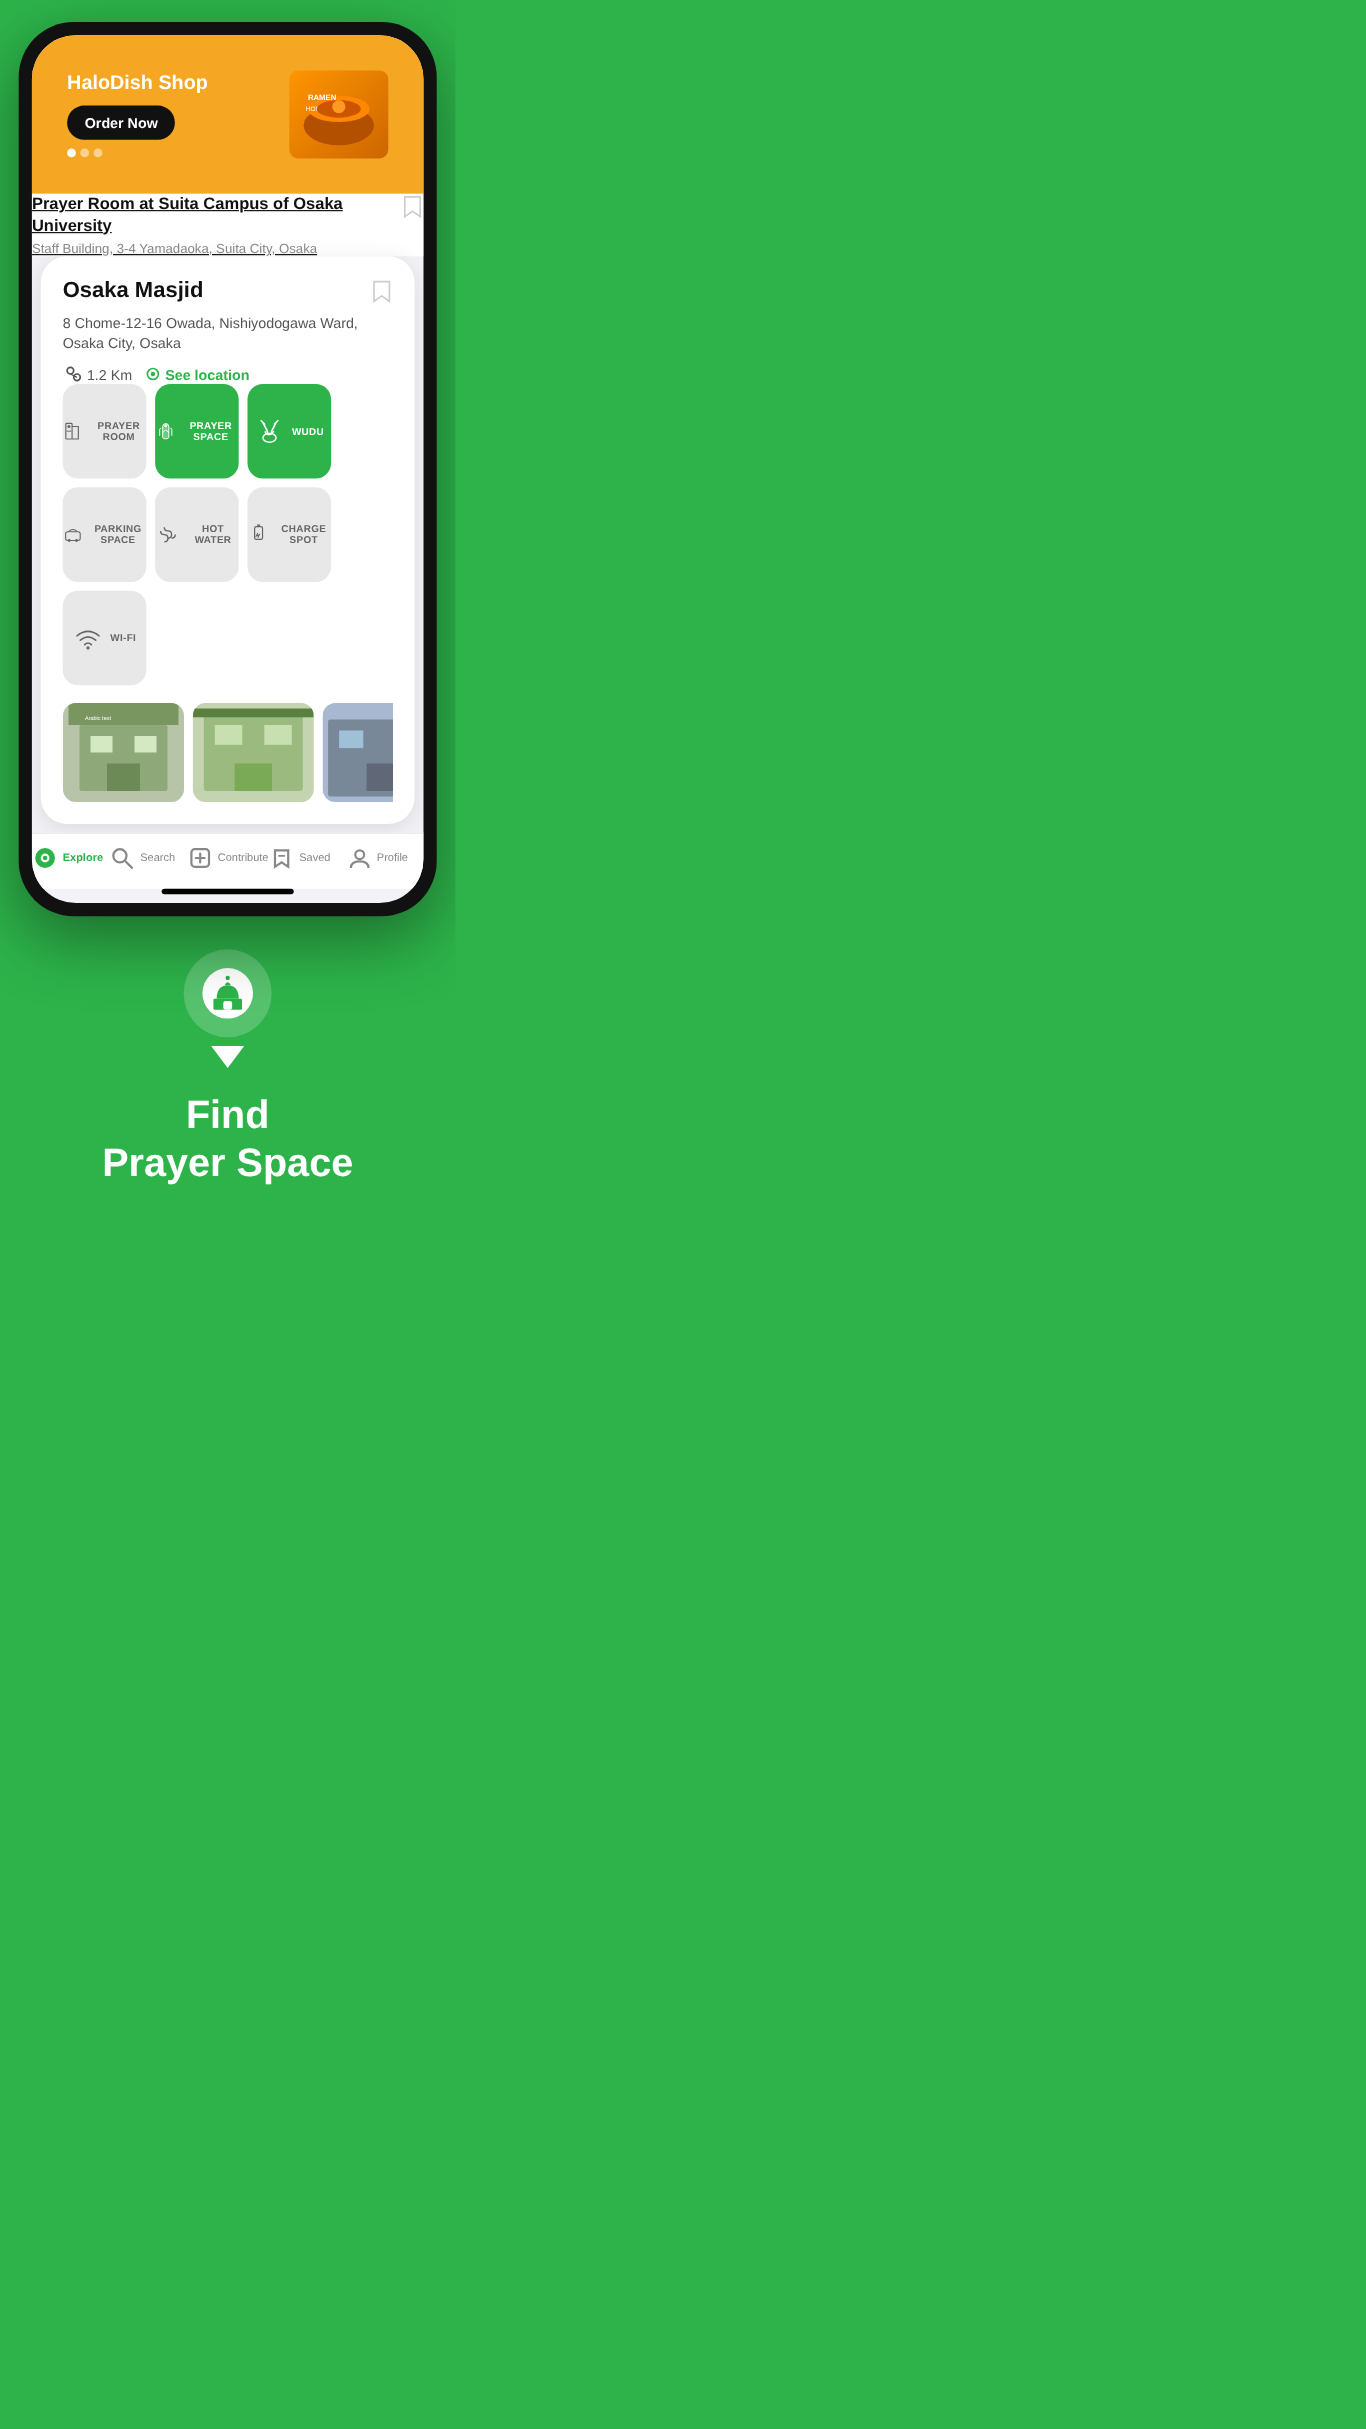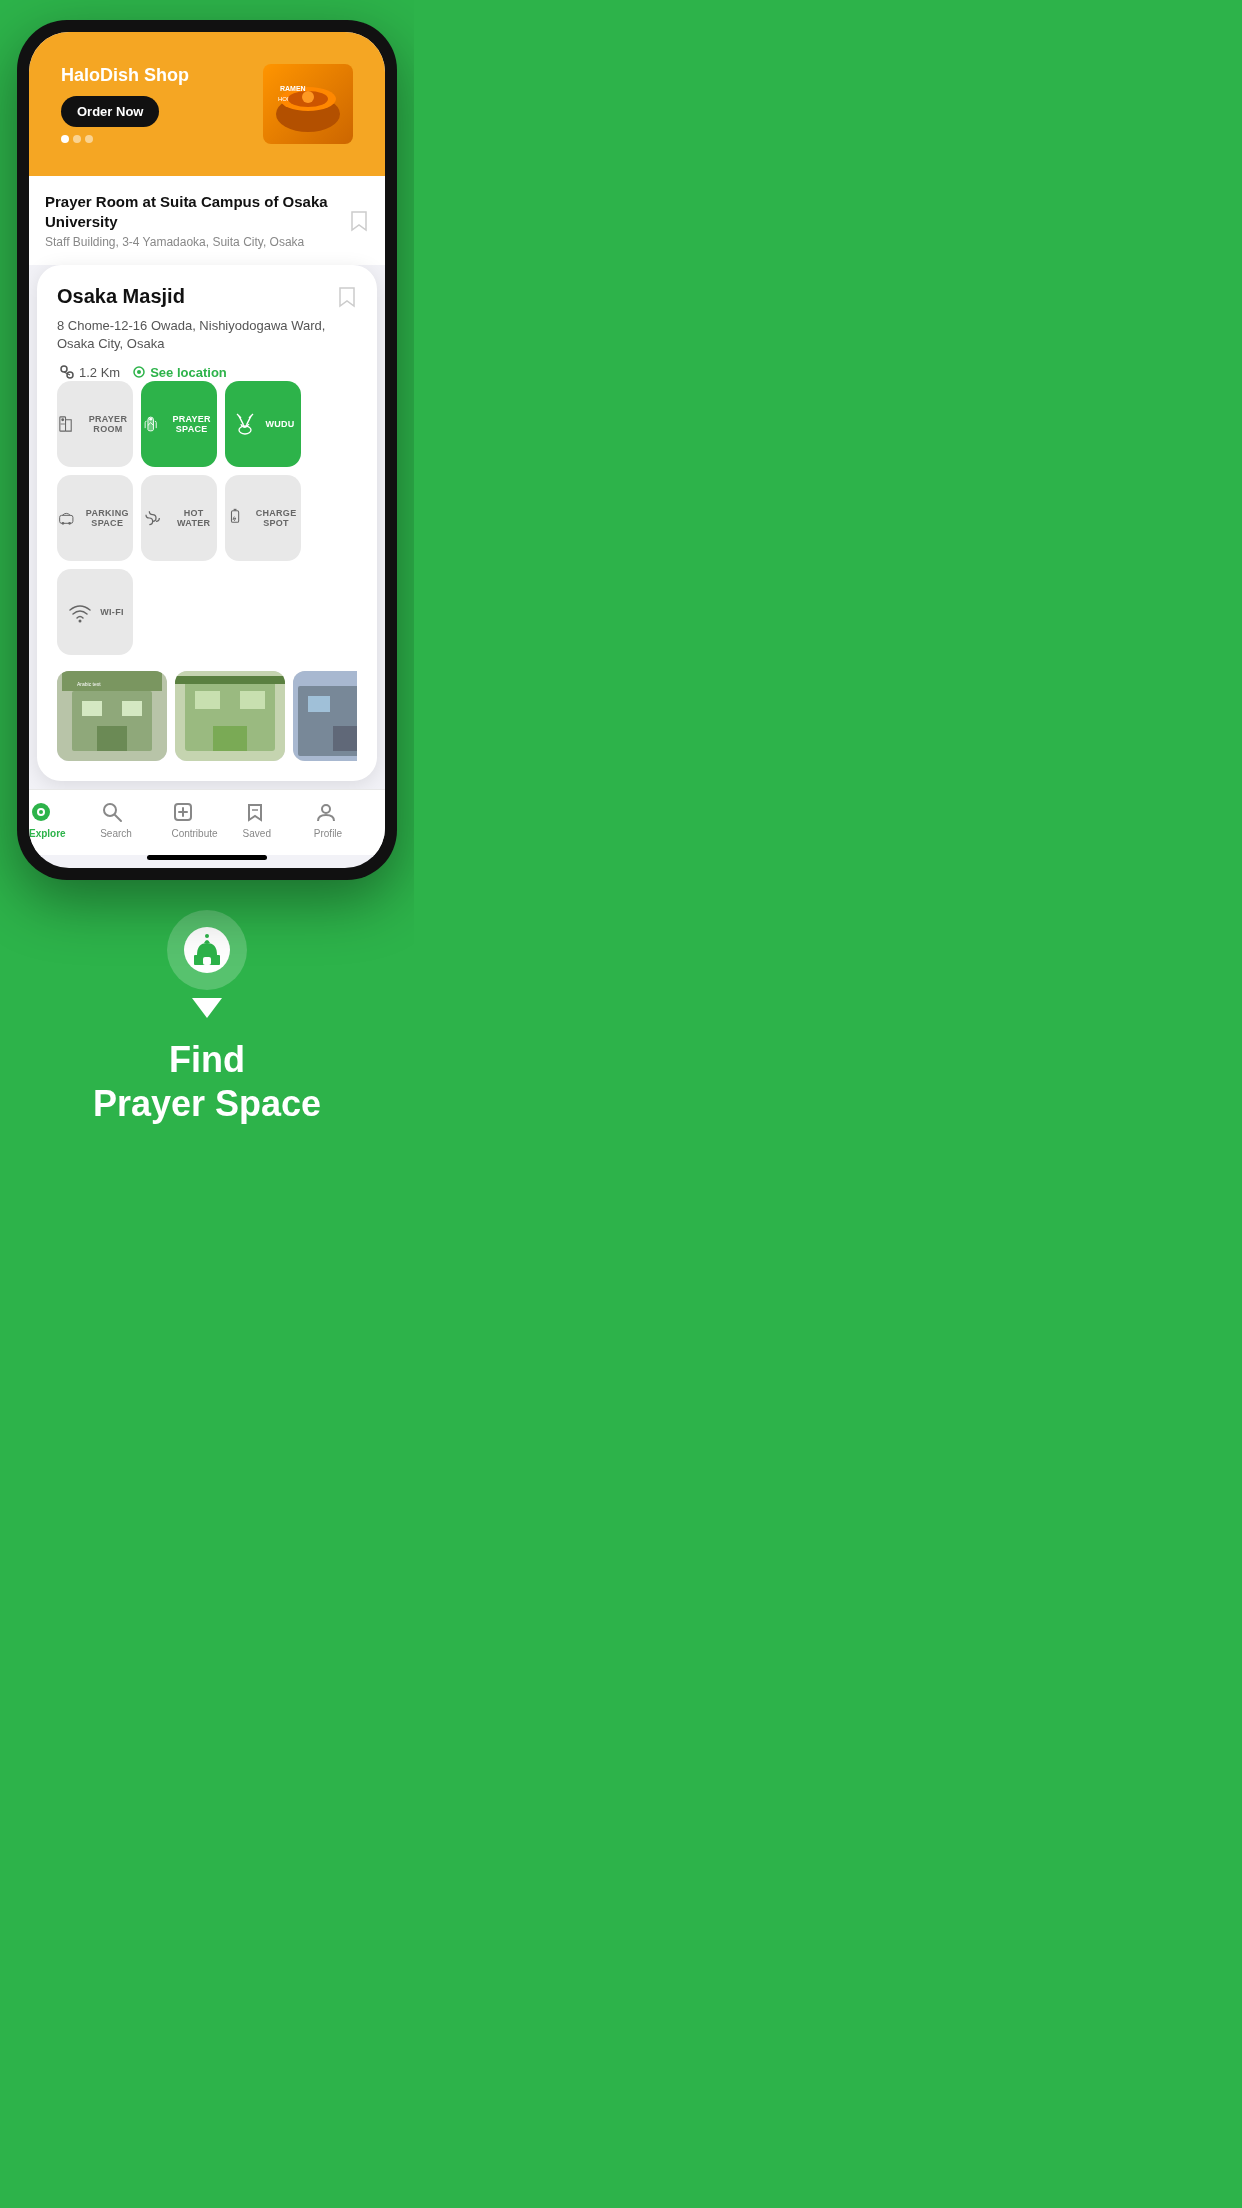--- a/index.html
+++ b/index.html
@@ -87,24 +87,24 @@
       width: 90px;
       height: 80px;
       display: flex;
       align-items: center;
       justify-content: center;
     }
 
     
     .prayer-card-mini {
       background: #fff;
-      padding: 16px;
-      display: flex;
-      align-items: center;
+      display: flex;
+      align-items: flex-start;
       justify-content: space-between;
+      text-decoration: underline;
     }
 
     .prayer-card-mini-content { flex: 1; }
 
     .prayer-mini-title {
       font-size: 15px;
       font-weight: 700;
       color: #111;
       line-height: 1.3;
       margin-bottom: 4px;
@@ -234,21 +234,21 @@
       background: #fff;
       display: flex;
       justify-content: space-around;
       align-items: center;
       padding: 10px 0 16px;
       border-top: 1px solid #e8e8e8;
     }
 
     .nav-item {
       display: flex;
-      flex-direction: column;
+      align-items: center;
       gap: 4px;
       cursor: pointer;
       flex: 1;
     }
 
     .nav-icon {
       width: 24px;
       height: 24px;
       display: flex;
       align-items: center;

